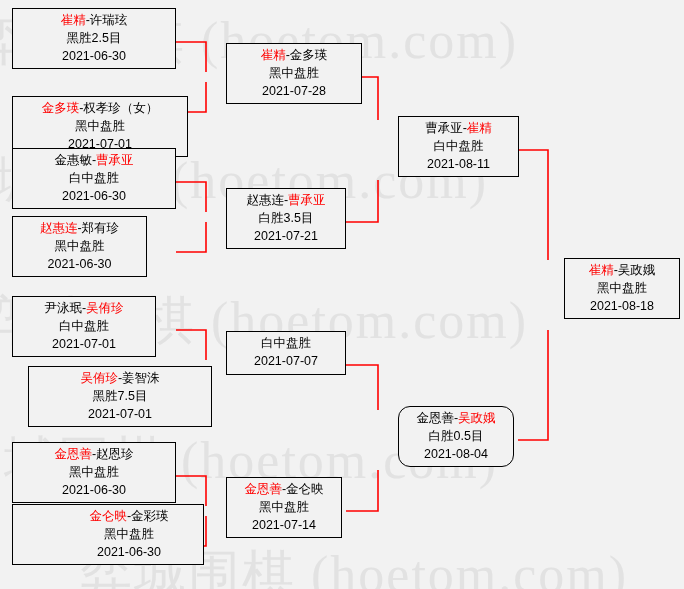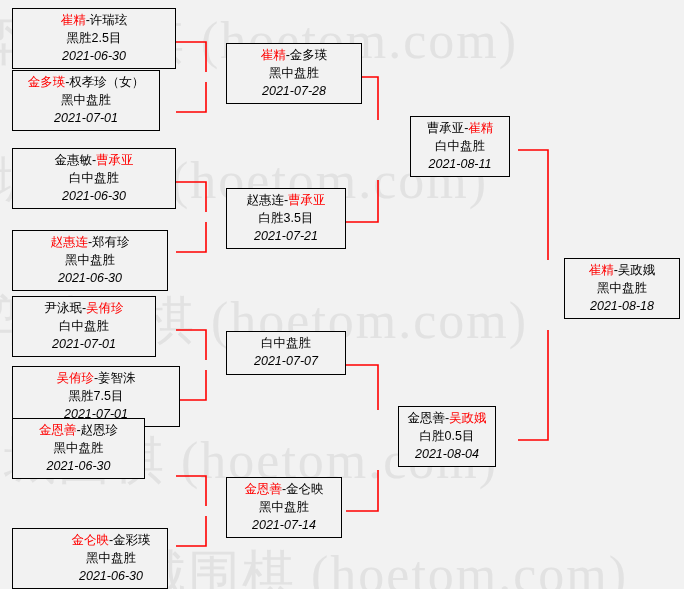--- a/index.html
+++ b/index.html
@@ -56,21 +56,20 @@
     white-space: nowrap;
   }
   .node .players {
     display: block;
   }
   .node .res {
     display: block;
   }
   .node .date {
     display: block;
-    font-style: italic;
   }
   .win {
     color: #ff0000;
   }
   .lose {
     color: #000000;
   }
   .sep {
     color: #000000;
   }
@@ -113,57 +112,57 @@
       <path d="M518,440 L548,440 L548,330"></path>
     </g>
   </svg>
 
   <div class="node" style="left:12px; top:8px; width:164px;">
     <span class="players"><span class="win">崔精</span><span class="sep">-</span><span class="lose">许瑞玹</span></span>
     <span class="res">黑胜2.5目</span>
     <span class="date">2021-06-30</span>
   </div>
 
-  <div class="node" style="left:12px; top:70px; width:148px;">
+  <div class="node" style="left:12px; top:96px; width:176px;">
     <span class="players"><span class="win">金多瑛</span><span class="sep">-</span><span class="lose">权孝珍（女）</span></span>
     <span class="res">黑中盘胜</span>
     <span class="date">2021-07-01</span>
   </div>
 
   <div class="node" style="left:12px; top:148px; width:164px;">
     <span class="players"><span class="lose">金惠敏</span><span class="sep">-</span><span class="win">曹承亚</span></span>
     <span class="res">白中盘胜</span>
     <span class="date">2021-06-30</span>
   </div>
 
-  <div class="node" style="left:12px; top:230px; width:156px;">
+  <div class="node" style="left:12px; top:216px; width:135px;">
     <span class="players"><span class="win">赵惠连</span><span class="sep">-</span><span class="lose">郑有珍</span></span>
     <span class="res">黑中盘胜</span>
     <span class="date">2021-06-30</span>
   </div>
 
   <div class="node" style="left:12px; top:296px; width:144px;">
     <span class="players"><span class="lose">尹泳珉</span><span class="sep">-</span><span class="win">吴侑珍</span></span>
     <span class="res">白中盘胜</span>
     <span class="date">2021-07-01</span>
   </div>
 
-  <div class="node" style="left:12px; top:366px; width:168px;">
+  <div class="node" style="left:28px; top:366px; width:184px;">
     <span class="players"><span class="win">吴侑珍</span><span class="sep">-</span><span class="lose">姜智洙</span></span>
     <span class="res">黑胜7.5目</span>
     <span class="date">2021-07-01</span>
   </div>
 
-  <div class="node" style="left:12px; top:418px; width:133px;">
+  <div class="node" style="left:12px; top:442px; width:164px;">
     <span class="players"><span class="win">金恩善</span><span class="sep">-</span><span class="lose">赵恩珍</span></span>
     <span class="res">黑中盘胜</span>
     <span class="date">2021-06-30</span>
   </div>
 
-  <div class="node" style="left:12px; top:528px; width:156px;padding-left:44px;">
+  <div class="node" style="left:12px; top:504px; width:192px;padding-left:44px;">
     <span class="players"><span class="win">金仑映</span><span class="sep">-</span><span class="lose">金彩瑛</span></span>
     <span class="res">黑中盘胜</span>
     <span class="date">2021-06-30</span>
   </div>
 
   <div class="node" style="left:226px; top:43px; width:136px;">
     <span class="players"><span class="win">崔精</span><span class="sep">-</span><span class="lose">金多瑛</span></span>
     <span class="res">黑中盘胜</span>
     <span class="date">2021-07-28</span>
   </div>
@@ -178,27 +177,27 @@
     <span class="res">白中盘胜</span>
     <span class="date">2021-07-07</span>
   </div>
 
   <div class="node" style="left:226px; top:477px; width:116px;">
     <span class="players"><span class="win">金恩善</span><span class="sep">-</span><span class="lose">金仑映</span></span>
     <span class="res">黑中盘胜</span>
     <span class="date">2021-07-14</span>
   </div>
 
-  <div class="node" style="left:410px; top:116px; width:100px;">
+  <div class="node" style="left:398px; top:116px; width:121px;">
     <span class="players"><span class="lose">曹承亚</span><span class="sep">-</span><span class="win">崔精</span></span>
     <span class="res">白中盘胜</span>
     <span class="date">2021-08-11</span>
   </div>
 
-  <div class="node" style="left:398px; top:406px; width:98px;">
+  <div class="node" style="left:398px; top:406px; width:116px;border-radius:12px;">
     <span class="players"><span class="lose">金恩善</span><span class="sep">-</span><span class="win">吴政娥</span></span>
     <span class="res">白胜0.5目</span>
     <span class="date">2021-08-04</span>
   </div>
 
   <div class="node" style="left:564px; top:258px; width:116px;">
     <span class="players"><span class="win">崔精</span><span class="sep">-</span><span class="lose">吴政娥</span></span>
     <span class="res">黑中盘胜</span>
     <span class="date">2021-08-18</span>
   </div>

